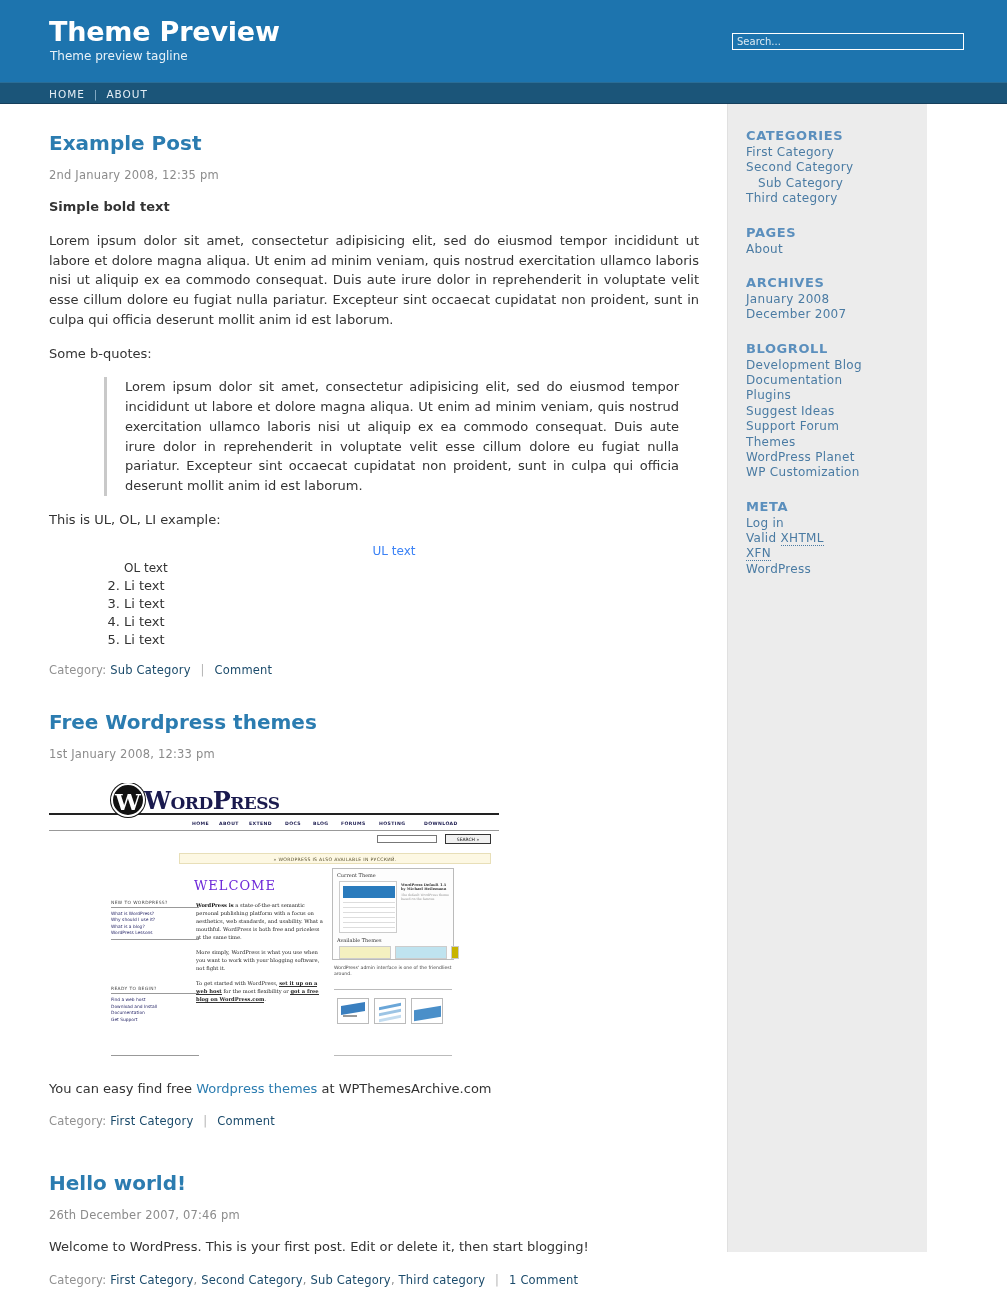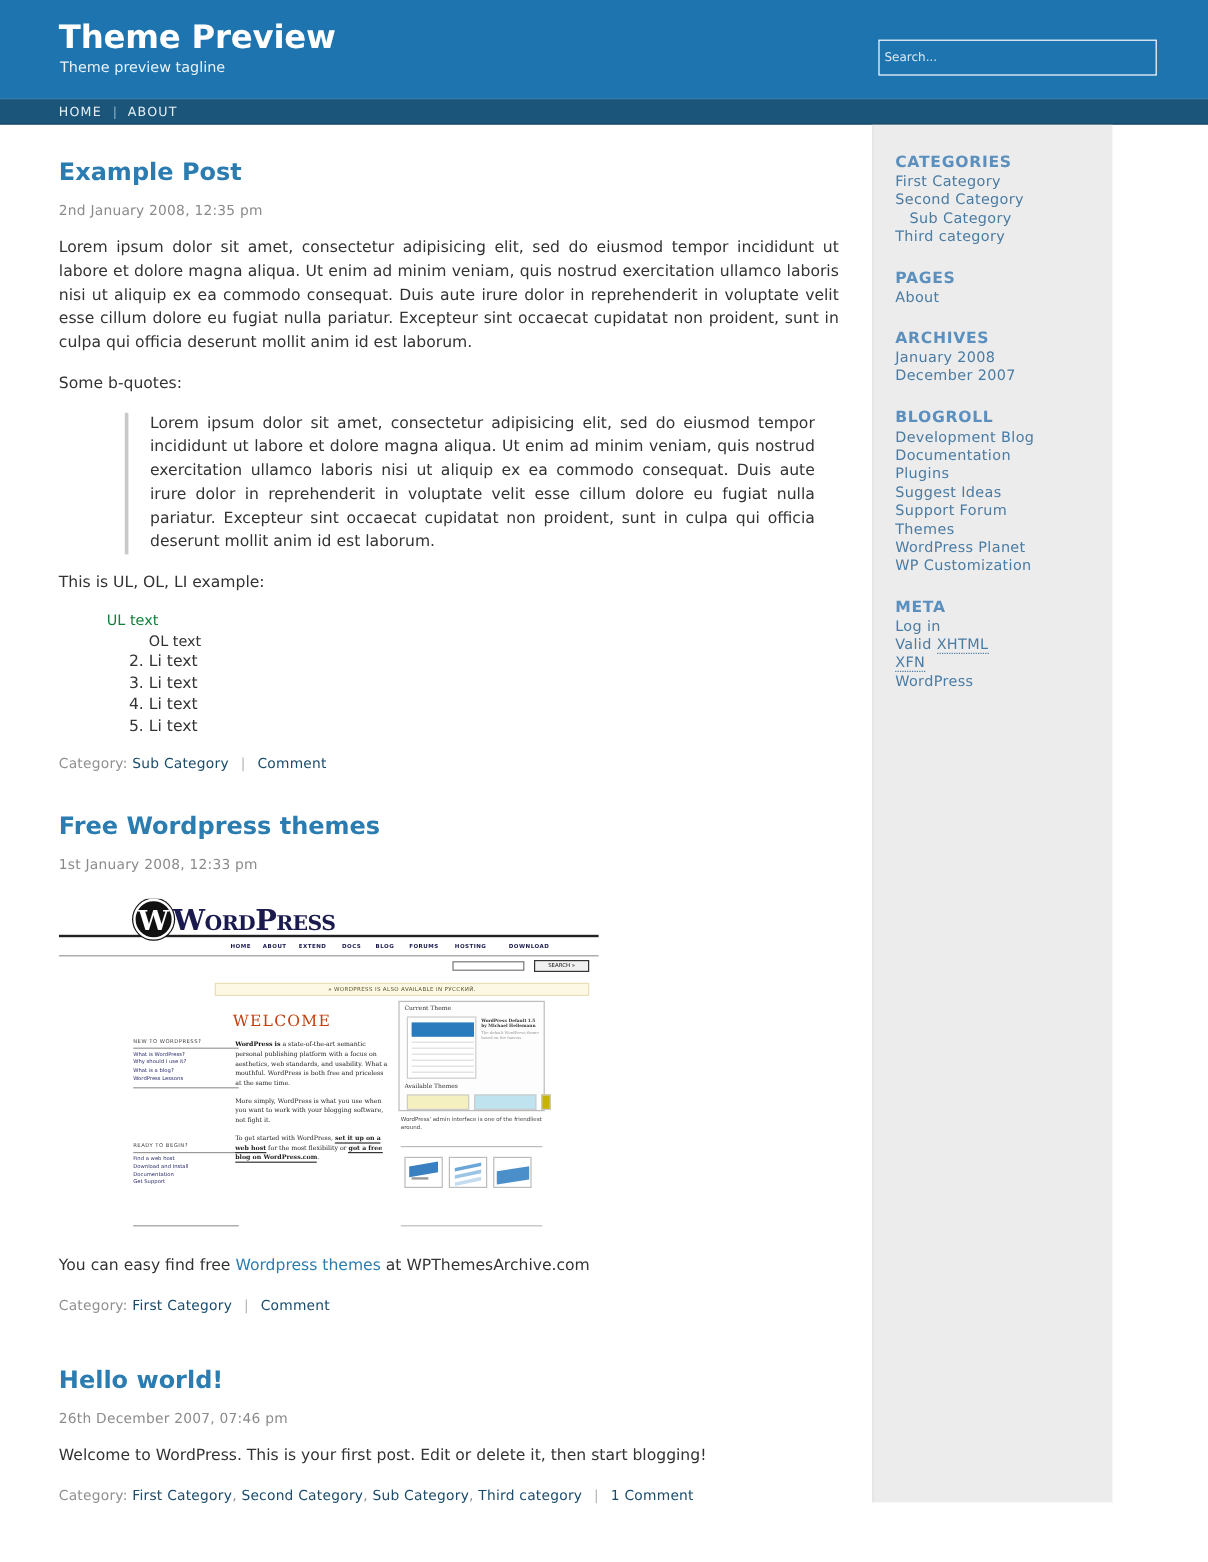--- a/index.html
+++ b/index.html
@@ -28,21 +28,21 @@
     color:#ffffff;
     letter-spacing:-0.2px;
     line-height:1;
   }
   .blog-tagline {
     position:absolute; left:50px; top:49px;
     font-size:12px; color:#e8f2f8;text-align:right;
   }
   .search-wrap { position:absolute; right:43px; top:33px; }
   .search-input {
-    width:232px; height:30px;
+    width:232px; height:17px;
     background:#1d74ae;
     border:1px solid #ffffff;
     color:#ffffff;
     font-family:"DejaVu Sans","Liberation Sans",sans-serif;
     font-size:10px;
     padding:1px 4px;
     outline:none;
   }
   .search-input::placeholder { color:#dce9f2; opacity:1; }
 
@@ -101,21 +101,21 @@
     margin:0 0 14px 55px;
     padding:0 0 0 18px;
     border-left:3px solid #c9c9c9;
     width:575px;
   }
   blockquote p {
     margin:0; font-size:12.5px; line-height:1.5;
     color:#3d3d3d; text-align:justify;
   }
   .ul-outer { list-style:none; margin:4px 0 0 0; padding:0 0 0 40px; }
-  .ul-outer > li { font-size:12px; color:#15803d; }
+  .ul-outer > li { font-size:12px; color:#3b82f6;text-align:center; }
   .ol-inner { margin:0 0 0 0; padding:0 0 0 35px; font-size:13px; }
   .ol-inner > li.ol-label { list-style:none; margin-left:0; font-size:12px; }
   .ol-inner > li { margin:3px 0; color:#333; }
   .post-meta {
     margin-top:16px;
     font-size:11.5px; color:#909090;
     letter-spacing:0.2px;
   }
   .post-meta a { color:#1b4b6b; text-decoration:none; }
   .meta-sep { color:#b4b4b4; padding:0 6px; }
@@ -173,21 +173,21 @@
   }
   .wp-notice {
     position:absolute; left:130px; top:70px; width:312px; height:11px;
     background:#fdf8e3; border:1px solid #e8dfb8;
     font-size:4.6px; color:#5a5230; text-align:center; line-height:11px;
     font-family:"DejaVu Sans","Liberation Sans",sans-serif;
     letter-spacing:0.3px;
   }
   .wp-welcome {
     position:absolute; left:145px; top:95px;
-    font-size:13px; color:#c2410c; letter-spacing:1px;
+    font-size:13px; color:#6d28d9; letter-spacing:1px;
     font-family:"DejaVu Serif","Liberation Serif",serif;
     text-align:center;
   }
   .wp-col-left { position:absolute; left:62px; top:117px; width:88px; }
   .wp-col-left .hdr {
     font-size:4.4px; color:#444; letter-spacing:0.4px;
     border-bottom:1px solid #999; padding-bottom:2px; margin-bottom:3px;
     font-family:"DejaVu Sans","Liberation Sans",serif;
   }
   .wp-col-left .lnk {
@@ -278,20 +278,21 @@
   <div class="wrap">
 
     <div class="content">
 
       <div class="post">
         <h2 class="post-title">
           <a href="#" style="color:inherit;text-decoration:none">Example Post</a>
         </h2>
         <div class="post-date">2nd January 2008, 12:35 pm</div>
         <div class="post-body">
+          <p class="bold-line">Simple bold text</p>
           <p>Lorem ipsum dolor sit amet, consectetur adipisicing elit, sed do eiusmod tempor incididunt ut labore et dolore magna aliqua. Ut enim ad minim veniam, quis nostrud exercitation ullamco laboris nisi ut aliquip ex ea commodo consequat. Duis aute irure dolor in reprehenderit in voluptate velit esse cillum dolore eu fugiat nulla pariatur. Excepteur sint occaecat cupidatat non proident, sunt in culpa qui officia deserunt mollit anim id est laborum.</p>
           <p class="plain">Some b-quotes:</p>
           <blockquote>
             <p>Lorem ipsum dolor sit amet, consectetur adipisicing elit, sed do eiusmod tempor incididunt ut labore et dolore magna aliqua. Ut enim ad minim veniam, quis nostrud exercitation ullamco laboris nisi ut aliquip ex ea commodo consequat. Duis aute irure dolor in reprehenderit in voluptate velit esse cillum dolore eu fugiat nulla pariatur. Excepteur sint occaecat cupidatat non proident, sunt in culpa qui officia deserunt mollit anim id est laborum.</p>
           </blockquote>
           <p class="plain">This is UL, OL, LI example:</p>
           <ul class="ul-outer">
             <li>UL text</li>
             <ol class="ol-inner">
               <li class="ol-label">OL text</li>

